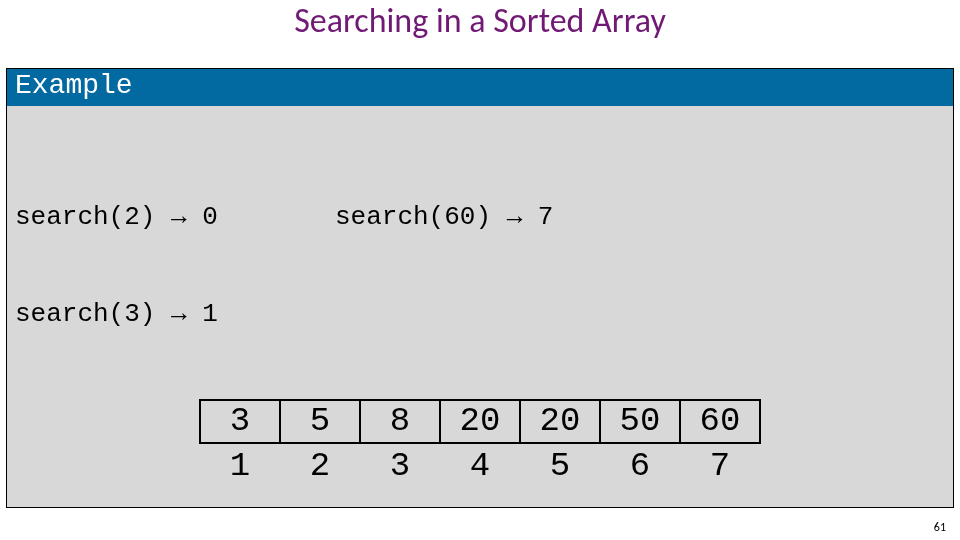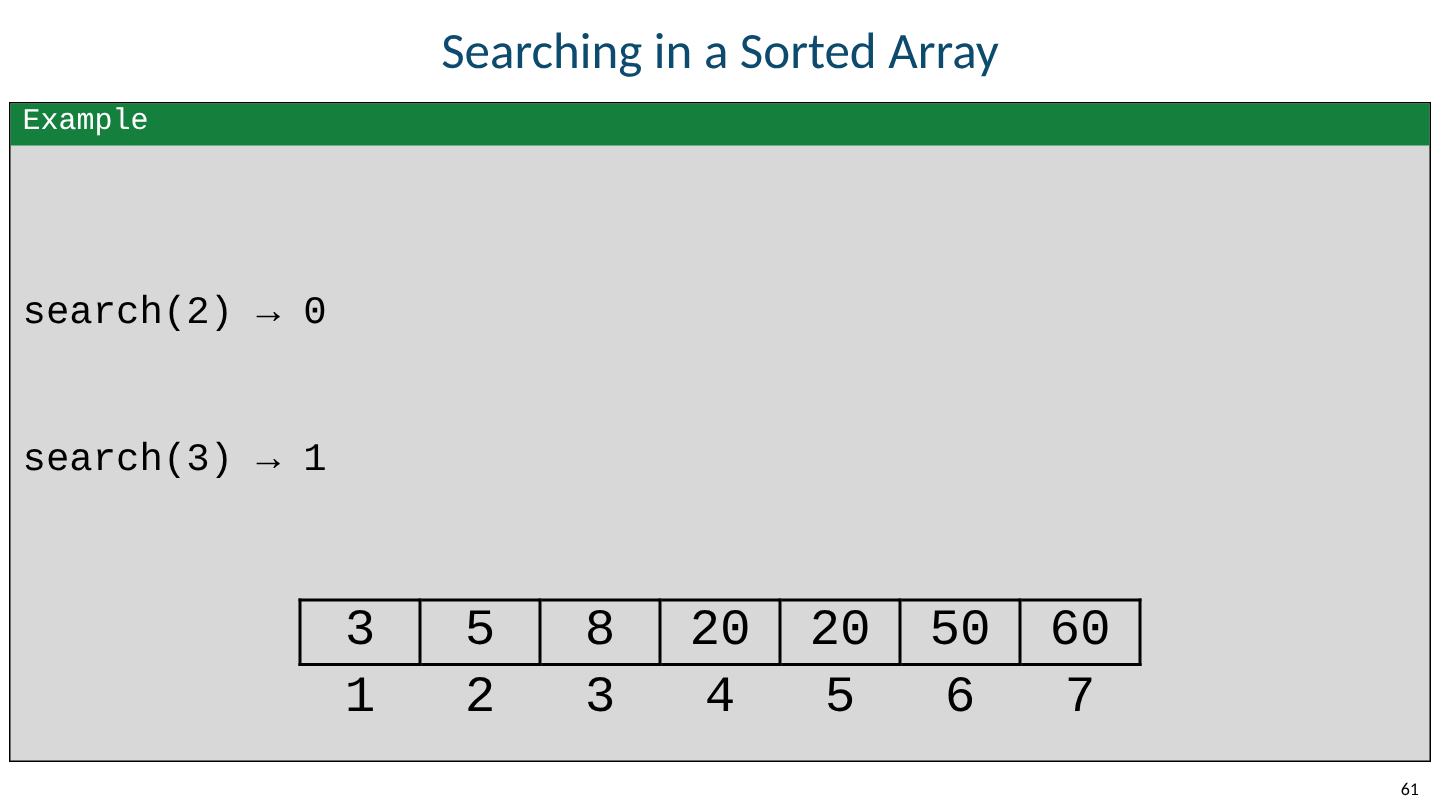--- a/index.html
+++ b/index.html
@@ -13,40 +13,39 @@
   }
   .slide {
     position: relative;
     width: 960px;
     height: 540px;
     box-sizing: border-box;
   }
   .title {
     text-align: center;
     font-size: 34px;
-    color: #0c4a6e;
-    padding-top: 14px;
+    color: #701a75;
     padding-bottom: 10px;
     font-weight: 400;
   }
   .content-box {
     position: absolute;
     left: 6px;
     right: 6px;
     top: 68px;
     bottom: 32px;
     background: #d8d8d8;
     border: 1px solid #000;
     box-sizing: border-box;
   }
   .example-bar {
-    background: #15803d;
+    background: #0369a1;
     color: #fff;
     font-family: Consolas, "Courier New", monospace;
-    font-size: 20px;
+    font-size: 28px;
     padding: 2px 8px 4px 8px;
     line-height: 1.1;
   }
   .columns {
     display: flex;
     flex-direction: row;
     padding-top: 30px;
     padding-left: 8px;
   }
   .col {
@@ -105,20 +104,21 @@
 
   <div class="content-box">
     <div class="example-bar">Example</div>
 
     <div class="columns">
       <div class="col col-left">
         <div>search(2) → 0</div>
         <div>search(3) → 1</div>
       </div>
       <div class="col col-right">
+        <div>search(60) → 7</div>
       </div>
     </div>
 
     <div class="array-wrap">
       <table class="array-table">
         <tbody>
             <tr class="cells">
           <td>3</td>
           <td>5</td>
           <td>8</td>

